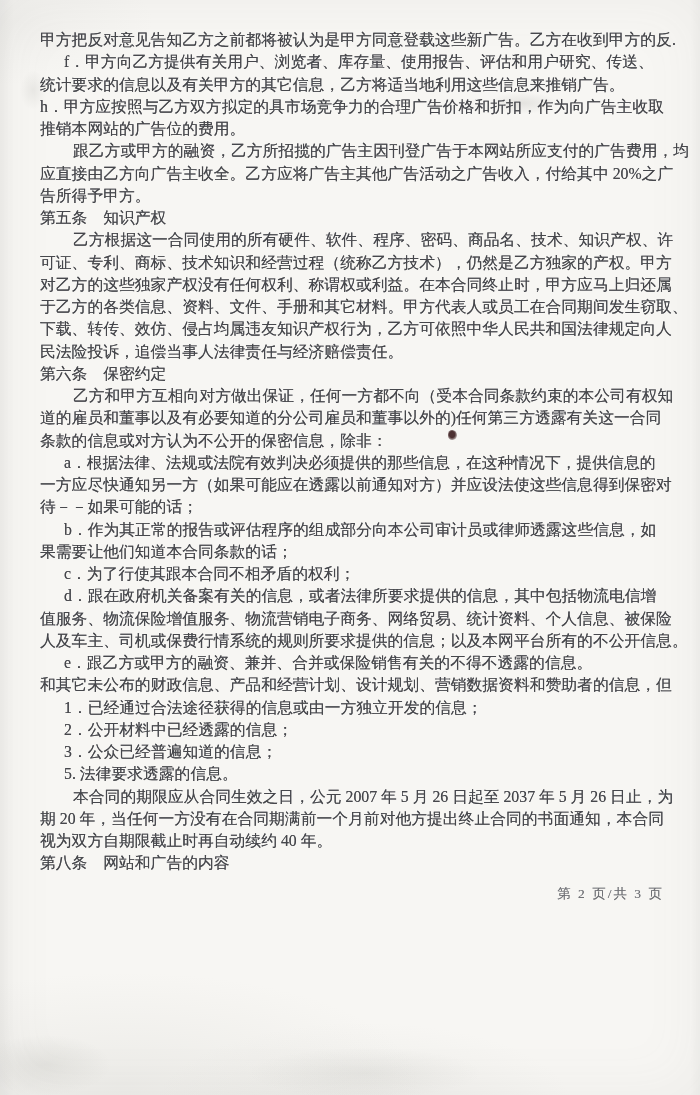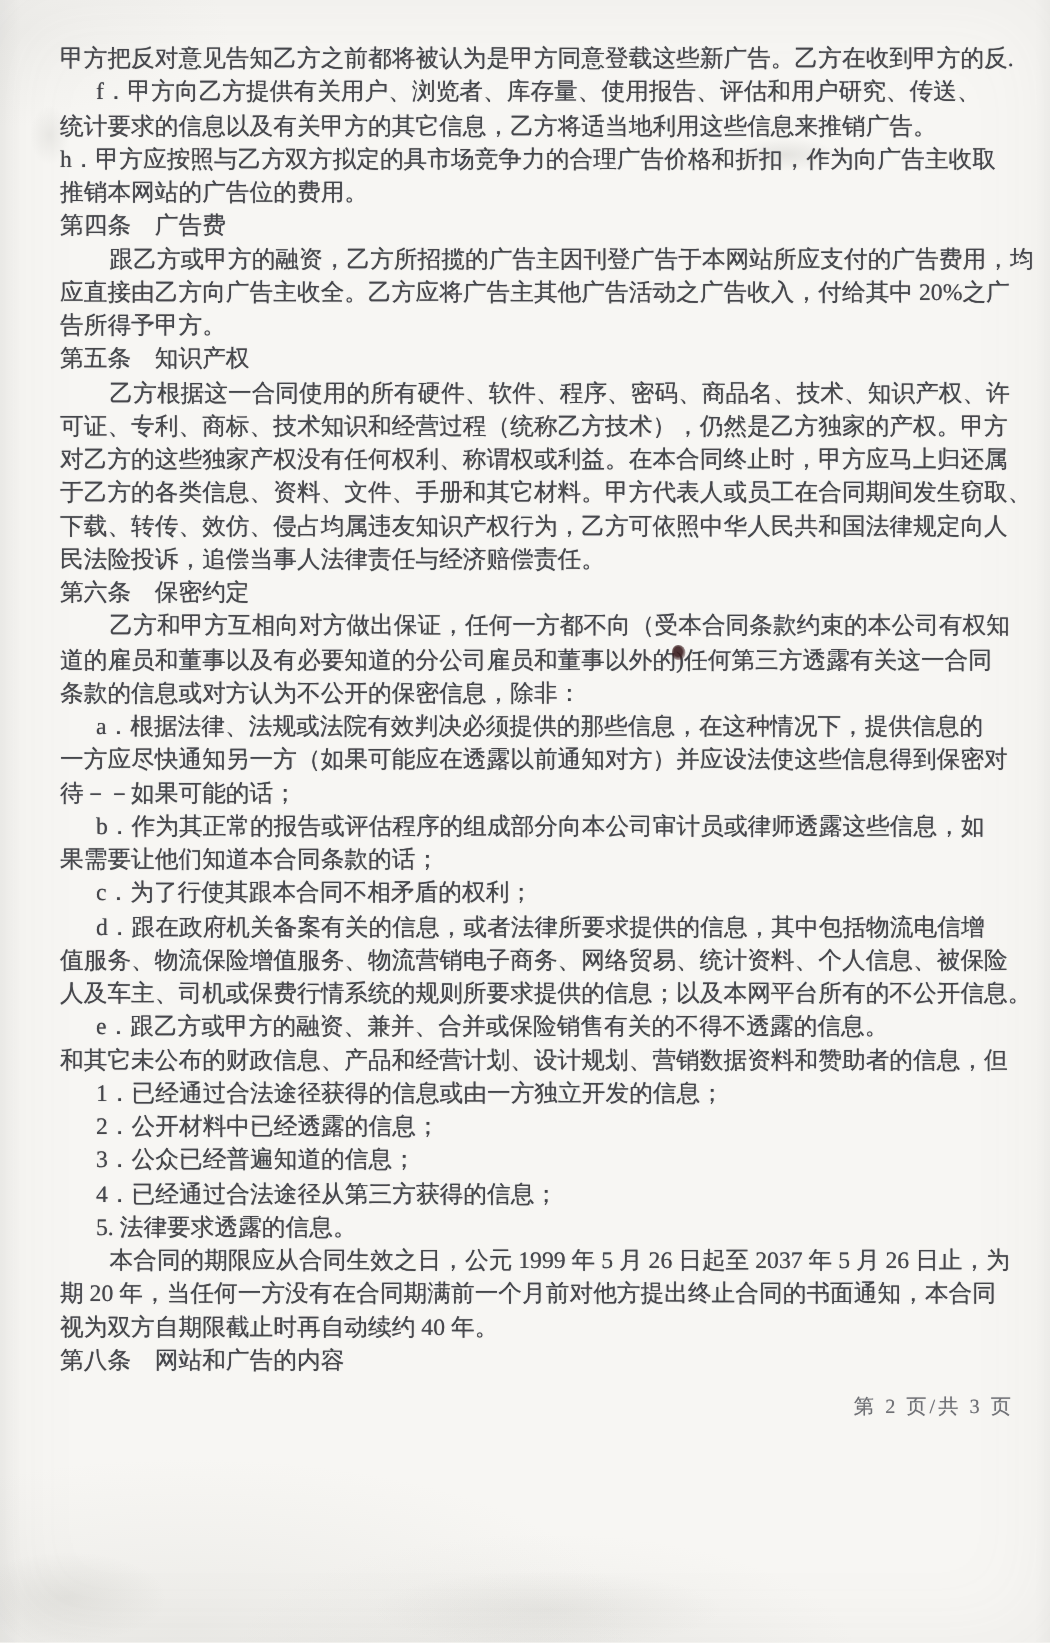--- a/index.html
+++ b/index.html
@@ -21,21 +21,21 @@
       radial-gradient(ellipse 420px 160px at 18% 99%, rgba(190,190,184,0.18), rgba(190,190,184,0) 70%),
       radial-gradient(ellipse 300px 120px at 52% 101%, rgba(185,185,180,0.15), rgba(185,185,180,0) 70%),
       radial-gradient(ellipse 200px 90px at 2% 2%, rgba(200,200,196,0.14), rgba(200,200,196,0) 70%),
       linear-gradient(90deg, rgba(0,0,0,0.035) 0, rgba(0,0,0,0) 14px),
       linear-gradient(-90deg, rgba(0,0,0,0.025) 0, rgba(0,0,0,0) 10px);
     box-shadow: inset 0 0 60px rgba(120,120,115,0.07);
   }
   .doc-body {
     position: absolute;
     left: 40px;
-    right: 24px;
+    right: 36px;
     top: 29px;
     color: var(--text-color, #46474c);
     text-shadow: 0 0 0.6px rgba(70,71,76,0.75);
   }
   .doc-line {
     font-size: 15.8px;
     line-height: 22.25px;
     height: 22.25px;
     white-space: nowrap;
     letter-spacing: 0;
@@ -95,21 +95,20 @@
   <div class="smudge smudge-b"></div>
   <div class="smudge smudge-c"></div>
 
   <div class="doc-body">
 
   <div class="doc-line ind-0">甲方把反对意见告知乙方之前都将被认为是甲方同意登载这些新广告。乙方在收到甲方的反.</div>
       <div class="doc-line ind-1">f．甲方向乙方提供有关用户、浏览者、库存量、使用报告、评估和用户研究、传送、</div>
       <div class="doc-line ind-0">统计要求的信息以及有关甲方的其它信息，乙方将适当地利用这些信息来推销广告。</div>
       <div class="doc-line ind-0">h．甲方应按照与乙方双方拟定的具市场竞争力的合理广告价格和折扣，作为向广告主收取</div>
       <div class="doc-line ind-0">推销本网站的广告位的费用。</div>
-      <div class="doc-line ind-0 heading">第四条　广告费</div>
       <div class="doc-line ind-2">跟乙方或甲方的融资，乙方所招揽的广告主因刊登广告于本网站所应支付的广告费用，均</div>
       <div class="doc-line ind-0">应直接由乙方向广告主收全。乙方应将广告主其他广告活动之广告收入，付给其中 20%之广</div>
       <div class="doc-line ind-0">告所得予甲方。</div>
       <div class="doc-line ind-0 heading">第五条　知识产权</div>
       <div class="doc-line ind-2">乙方根据这一合同使用的所有硬件、软件、程序、密码、商品名、技术、知识产权、许</div>
       <div class="doc-line ind-0">可证、专利、商标、技术知识和经营过程（统称乙方技术），仍然是乙方独家的产权。甲方</div>
       <div class="doc-line ind-0">对乙方的这些独家产权没有任何权利、称谓权或利益。在本合同终止时，甲方应马上归还属</div>
       <div class="doc-line ind-0">于乙方的各类信息、资料、文件、手册和其它材料。甲方代表人或员工在合同期间发生窃取、</div>
       <div class="doc-line ind-0">下载、转传、效仿、侵占均属违友知识产权行为，乙方可依照中华人民共和国法律规定向人</div>
       <div class="doc-line ind-0">民法险投诉，追偿当事人法律责任与经济赔偿责任。</div>
@@ -124,23 +123,22 @@
       <div class="doc-line ind-0">果需要让他们知道本合同条款的话；</div>
       <div class="doc-line ind-1">c．为了行使其跟本合同不相矛盾的权利；</div>
       <div class="doc-line ind-1">d．跟在政府机关备案有关的信息，或者法律所要求提供的信息，其中包括物流电信增</div>
       <div class="doc-line ind-0">值服务、物流保险增值服务、物流营销电子商务、网络贸易、统计资料、个人信息、被保险</div>
       <div class="doc-line ind-0">人及车主、司机或保费行情系统的规则所要求提供的信息；以及本网平台所有的不公开信息。</div>
       <div class="doc-line ind-1">e．跟乙方或甲方的融资、兼并、合并或保险销售有关的不得不透露的信息。</div>
       <div class="doc-line ind-0">和其它未公布的财政信息、产品和经营计划、设计规划、营销数据资料和赞助者的信息，但</div>
       <div class="doc-line ind-1">1．已经通过合法途径获得的信息或由一方独立开发的信息；</div>
       <div class="doc-line ind-1">2．公开材料中已经透露的信息；</div>
       <div class="doc-line ind-1">3．公众已经普遍知道的信息；</div>
-      <div class="doc-line ind-1">4．已经通过合法途径从第三方获得的信息；</div>
       <div class="doc-line ind-1">5. 法律要求透露的信息。</div>
-      <div class="doc-line ind-2">本合同的期限应从合同生效之日，公元 1999 年 5 月 26 日起至 2037 年 5 月 26 日止，为</div>
+      <div class="doc-line ind-2">本合同的期限应从合同生效之日，公元 2007 年 5 月 26 日起至 2037 年 5 月 26 日止，为</div>
       <div class="doc-line ind-0">期 20 年，当任何一方没有在合同期满前一个月前对他方提出终止合同的书面通知，本合同</div>
       <div class="doc-line ind-0">视为双方自期限截止时再自动续约 40 年。</div>
       <div class="doc-line ind-0 heading">第八条　网站和广告的内容</div>
       <div class="doc-footer">第 2 页/共 3 页</div>
     </div>
 
   <div class="ink-blot"></div>
 
 </div>
 

